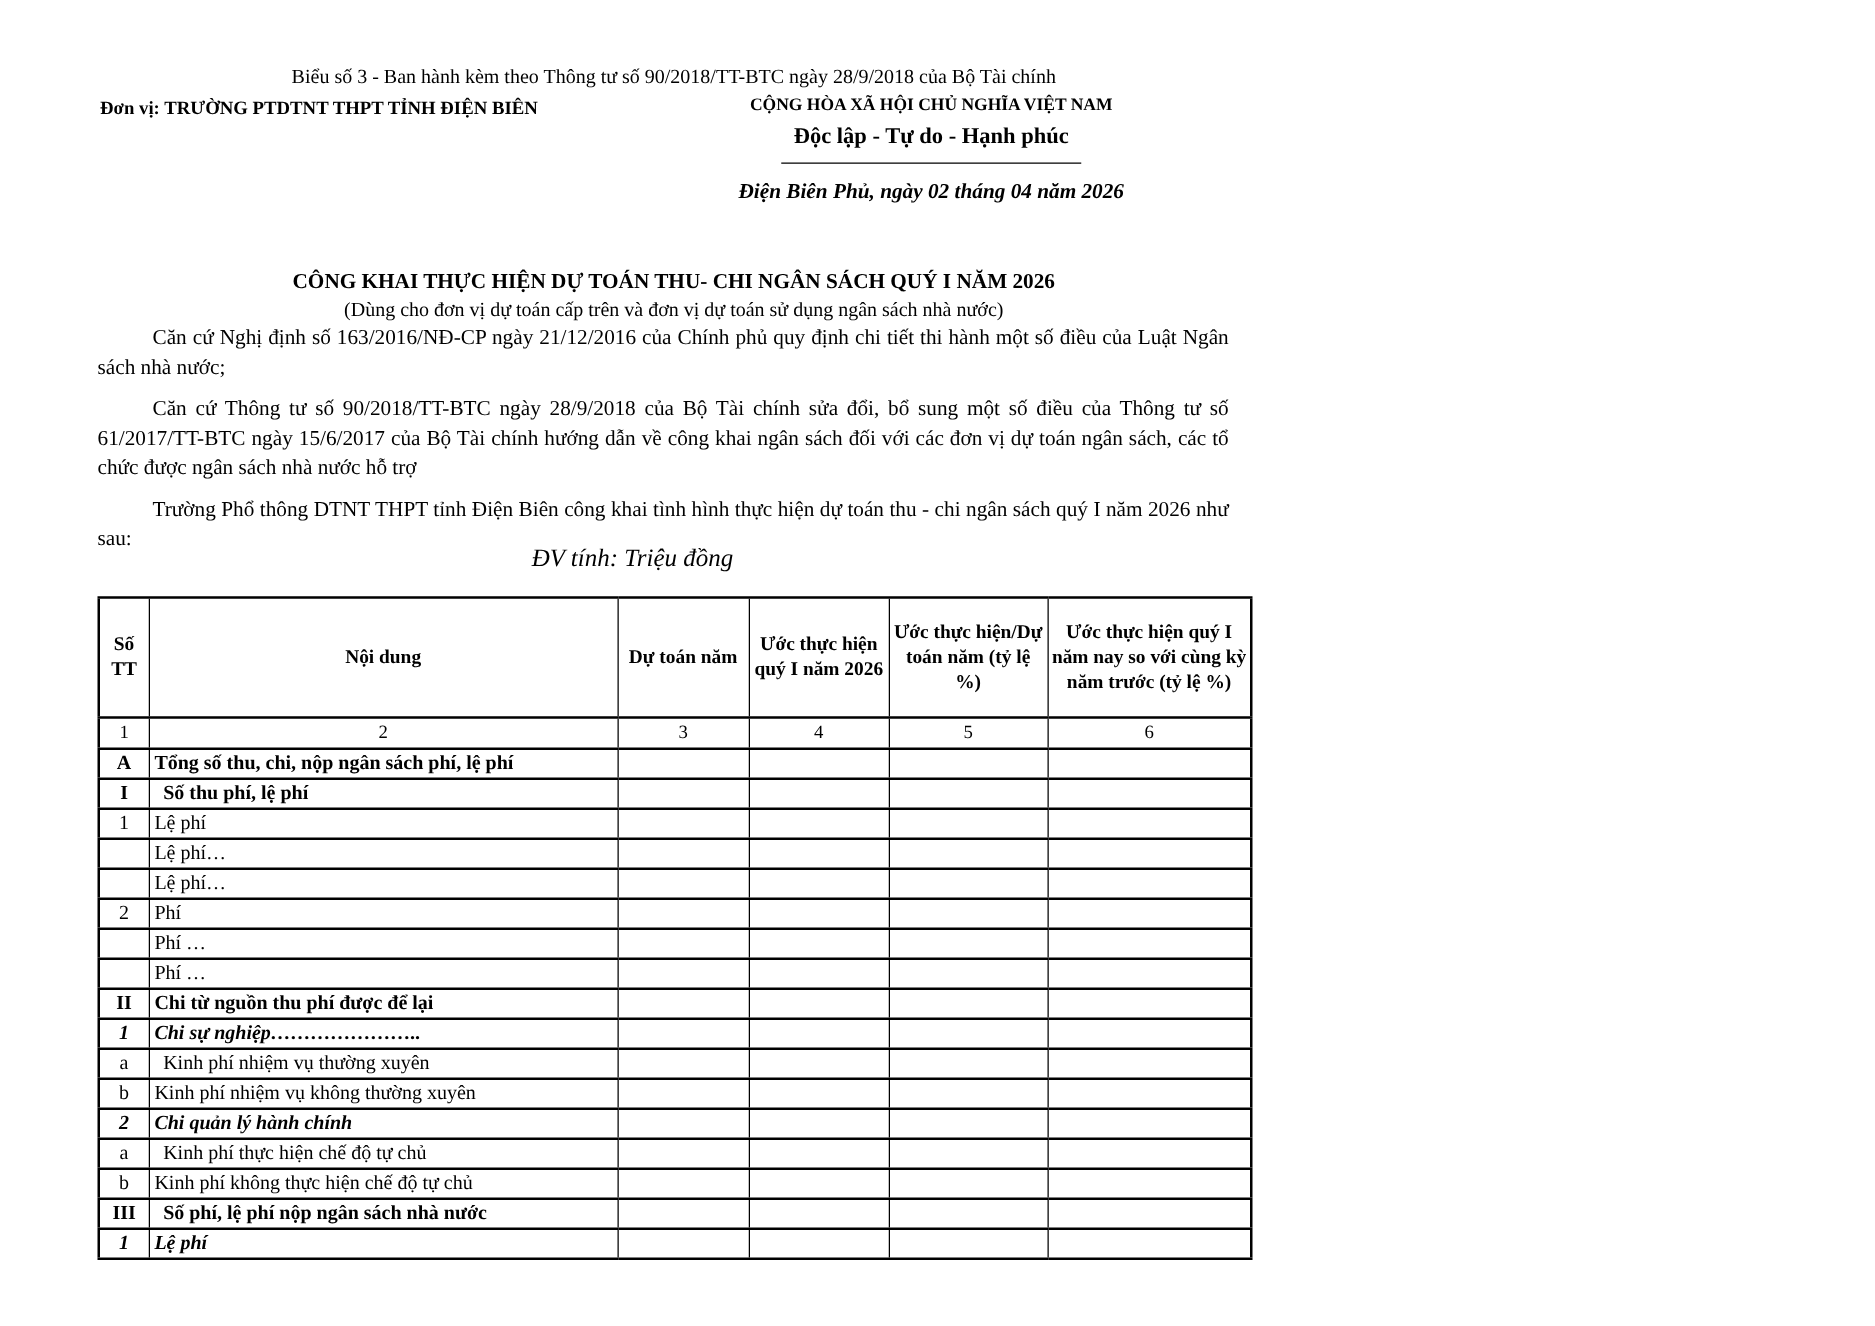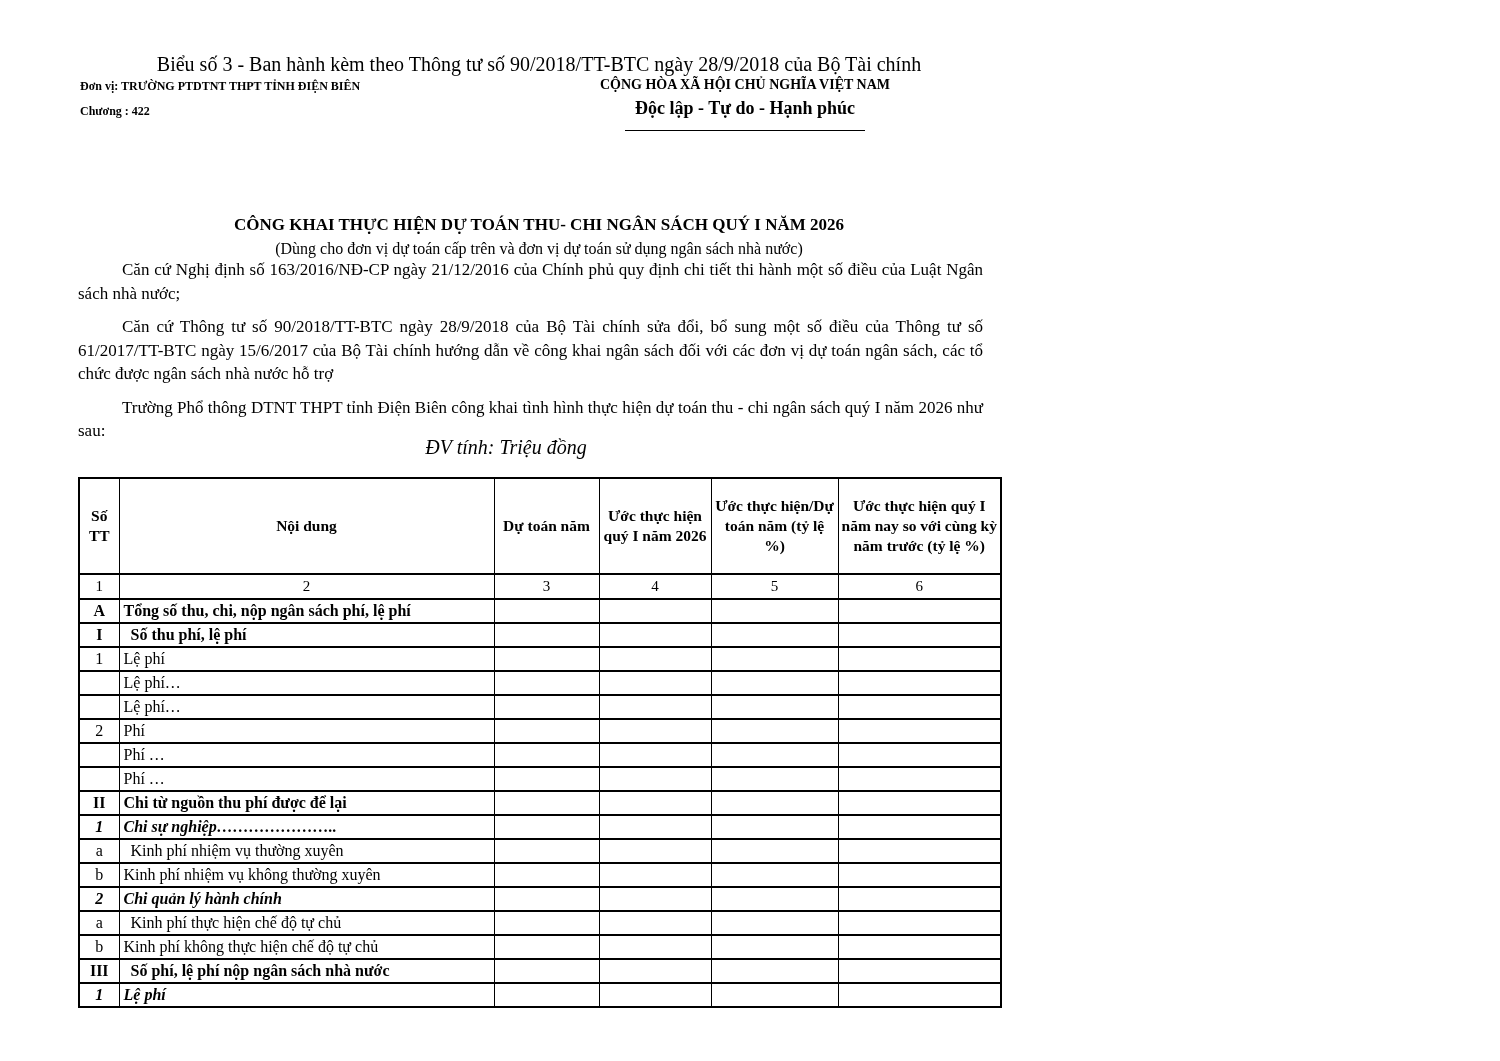--- a/index.html
+++ b/index.html
@@ -6,23 +6,23 @@
   html,body { background:#ffffff; }
   body {
     width:1500px; height:1061px;
     font-family:"Liberation Serif","DejaVu Serif",serif;
     color:#000;
   }
   .page { position:relative; width:1500px; height:1061px; background:#fff; overflow:hidden; }
 
   .issuance-note {
     position:absolute; left:78px; top:53px; width:922px;
-    text-align:center; font-size:20px;
-  }
-  .header-left { position:absolute; left:80px; top:79px; font-weight:bold; font-size:12px; }
+    text-align:center; font-size:16px;
+  }
+  .header-left { position:absolute; left:80px; top:79px; font-weight:bold; font-size:15px; }
   .header-left .chapter { margin-top:10px; }
   .header-right { position:absolute; left:520px; top:77px; width:450px; text-align:center; }
   .motto1 { font-weight:bold; font-size:14px; }
   .motto2 {
     display:inline-block; font-weight:bold; font-size:18px;
     margin-top:5px; padding:0 10px 11px 10px; border-bottom:1.5px solid #000;
   }
   .place-date { margin-top:12px; font-weight:bold; font-style:italic; font-size:17px; }
 
   .title-block { position:absolute; left:78px; top:188px; width:922px; text-align:center;margin-top:27px; }
@@ -69,26 +69,26 @@
 </style>
 </head>
 <body>
 
 <div class="page">
 
   <div class="issuance-note">Biểu số 3 - Ban hành kèm theo Thông tư số 90/2018/TT-BTC ngày  28/9/2018 của Bộ Tài chính</div>
 
   <div class="header-left">
     <div class="unit">Đơn vị: TRƯỜNG PTDTNT THPT TỈNH ĐIỆN BIÊN</div>
-    <div class="chapter">Chương : 422</div>
   </div>
 
   <div class="header-right">
     <div class="motto1">CỘNG HÒA XÃ HỘI CHỦ NGHĨA VIỆT NAM</div>
     <div><span class="motto2">Độc lập - Tự do - Hạnh phúc</span></div>
+    <div class="place-date">Điện Biên Phủ, ngày 02 tháng 04 năm 2026</div>
   </div>
 
   <div class="title-block">
     <div class="doc-title">CÔNG KHAI THỰC HIỆN DỰ TOÁN THU- CHI NGÂN SÁCH QUÝ I NĂM 2026</div>
     <div class="doc-subtitle">(Dùng cho đơn vị dự toán cấp trên và đơn vị dự toán sử dụng ngân sách nhà nước)</div>
   </div>
 
   <div class="paragraphs">
     <p>Căn cứ Nghị định số 163/2016/NĐ-CP ngày 21/12/2016 của Chính phủ quy định chi tiết thi hành một số điều của Luật Ngân sách nhà nước;</p>
     <p>Căn cứ Thông tư số 90/2018/TT-BTC ngày 28/9/2018 của Bộ Tài chính sửa đổi, bổ sung một số điều của Thông tư số 61/2017/TT-BTC ngày 15/6/2017 của Bộ Tài chính hướng dẫn về công khai ngân sách đối với các đơn vị dự toán ngân sách, các tổ chức được ngân sách nhà nước hỗ trợ</p>

